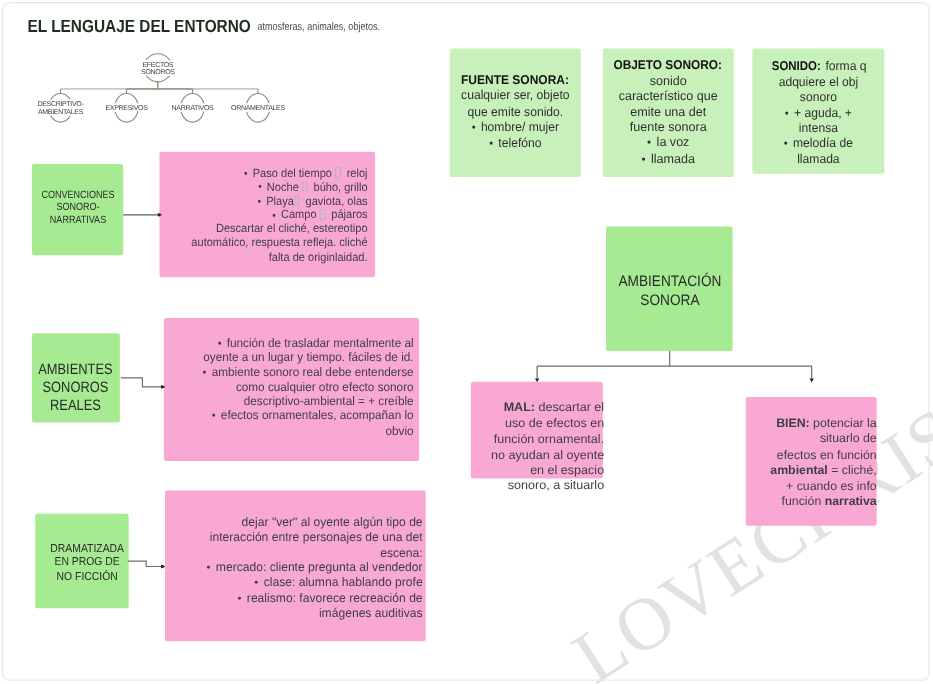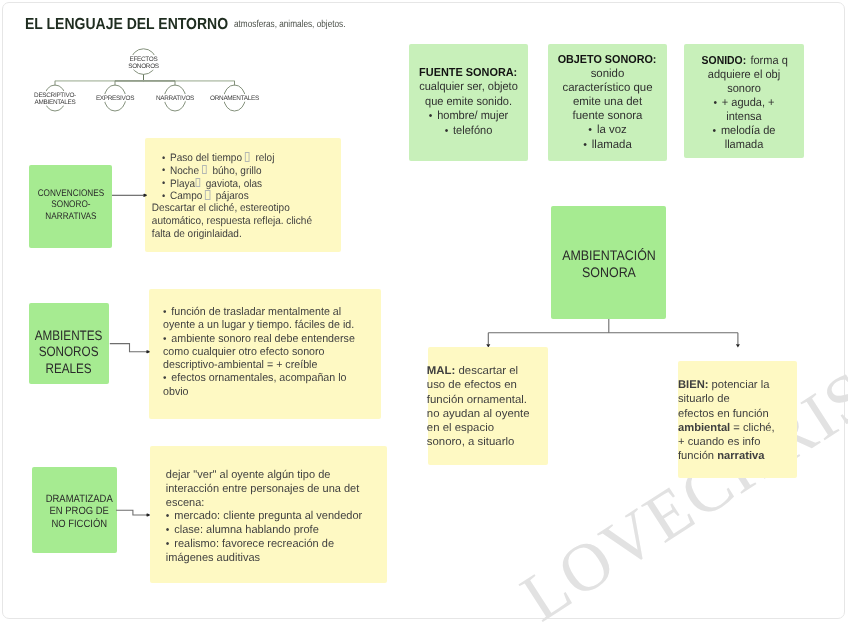--- a/index.html
+++ b/index.html
@@ -8,21 +8,21 @@
 #page,#pageborder{will-change:transform;}
 #pageborder{position:absolute;left:2px;top:2px;width:843px;height:617px;background:#fff;border:1px solid #e6e6e6;border-radius:7px;box-sizing:border-box;}
 #page{position:absolute;left:0;top:0;width:848px;height:622px;overflow:hidden;}
 .abs{position:absolute;}
 #title{left:25px;top:16px;font-size:16px;font-weight:bold;color:#1f2d20;letter-spacing:0;white-space:nowrap;transform:scaleX(0.875);transform-origin:left center;}
 #subtitle{left:234px;top:19px;font-size:10px;color:#4a4f48;letter-spacing:0;white-space:nowrap;transform:scaleX(0.822);transform-origin:left center;}
 .gbox2{background:#c8f0ba;border-radius:2px;text-align:center;color:#2f2f2f;font-size:11.6px;line-height:var(--lh);--lh:14.4px;}
 .gbox2 .inner{transform:scaleX(0.95);}
 .gbox2>.inner>div{height:var(--lh);}
 .gbox2 b{color:#121212;display:inline-block;transform:scaleX(0.945);transform-origin:center;}
-.lbox{background:#fef9c3;border-radius:2px;text-align:left;color:#3f3f3f;font-size:10.8px;line-height:var(--lh);--lh:12.75px;}
+.lbox{background:#f9a8d4;border-radius:2px;text-align:right;color:#3f3f3f;font-size:10.8px;line-height:var(--lh);--lh:12.75px;}
 .lbox .inner{transform:scaleX(0.93);}
 .li:before{content:"\2022";margin-right:5px;font-size:0.93em;line-height:inherit;}
 .li{padding-left:var(--lpad,0px);}
 .li{line-height:inherit;}
 .lbox>.inner>div{height:var(--lh);}
 
 .tf{display:inline-block;width:3.4px;height:7.6px;border:1px solid #b3b7b3;margin:0 3px 0 3px;position:relative;top:1px;line-height:0;vertical-align:baseline;}
 .gboxL>div{transform:scaleX(0.855);}
 .gboxL{background:#a6eb91;border-radius:2px;display:flex;align-items:center;justify-content:center;text-align:center;color:#2a2a2a;font-size:9.6px;line-height:11.1px;letter-spacing:0px;}
 .wm{position:absolute;color:#e2e2e2;font-family:"Liberation Serif",serif;white-space:nowrap;font-size:72px;letter-spacing:2px;line-height:1;transform:rotate(-32.8deg);transform-origin:left top;}
@@ -55,21 +55,21 @@
       <text x="135.5" y="22.5">EFECTOS</text>
       <text x="135.5" y="29.5">SONOROS</text>
       <text x="47" y="58.5">DESCRIPTIVO-</text>
       <text x="47" y="65.5">AMBIENTALES</text>
       <text x="107" y="62">EXPRESIVOS</text>
       <text x="167" y="62">NARRATIVOS</text>
       <text x="226.5" y="62">ORNAMENTALES</text>
     </g>
   </svg>
 
-  <div class="abs gboxL" style="left:29px;top:165px;width:83px;height:83px;padding-bottom:3px;box-sizing:border-box;">
+  <div class="abs gboxL" style="left:29px;top:149px;width:83px;height:83px;padding-bottom:3px;box-sizing:border-box;">
       <div style="white-space:pre-line">CONVENCIONES
 SONORO-
 NARRATIVAS</div>
     </div>
   <div class="abs gboxL" style="left:29px;top:303px;width:80px;height:81px;font-size:13.7px;line-height:16.2px;padding-top:18px;box-sizing:border-box;">
       <div style="white-space:pre-line">AMBIENTES
 SONOROS
 REALES</div>
     </div>
   <div class="abs gboxL" style="left:31.5px;top:467px;width:85px;height:86px;font-size:10.5px;line-height:12.6px;padding-top:3px;box-sizing:border-box;justify-content:flex-end;">
@@ -167,21 +167,21 @@
     <g stroke="#6b6b6b" stroke-width="1.1" fill="none">
       <path d="M128.8 4 L128.8 17.8"></path>
       <path d="M8.3 17.8 L257.9 17.8"></path>
       <path d="M8.3 17.8 L8.3 29"></path>
       <path d="M257.9 17.8 L257.9 29"></path>
     </g>
     <path d="M6.3 29.2 L10.3 29.2 L8.3 32.5 Z" fill="#1f1f1f"></path>
     <path d="M255.9 29.2 L259.9 29.2 L257.9 32.5 Z" fill="#1f1f1f"></path>
   </svg>
 
-  <div class="abs lbox" style="left:428px;top:347px;width:120px;height:118px;padding-top:17px;box-sizing:border-box;font-size:11.2px;--lh:14.3px;">
+  <div class="abs lbox" style="left:428px;top:347px;width:120px;height:88px;padding-top:17px;box-sizing:border-box;font-size:11.2px;--lh:14.3px;">
     <div class="inner" style="transform:scaleX(1.02)">
       <div><b>MAL:</b><span> descartar el</span></div>
       <div>uso de efectos en</div>
       <div>función ornamental.</div>
       <div>no ayudan al oyente</div>
       <div>en el espacio</div>
       <div>sonoro, a situarlo</div>
     </div>
   </div>
   <div class="abs lbox" style="left:678px;top:361px;width:119px;height:117px;padding-top:17px;box-sizing:border-box;font-size:11.2px;--lh:14.3px;">

